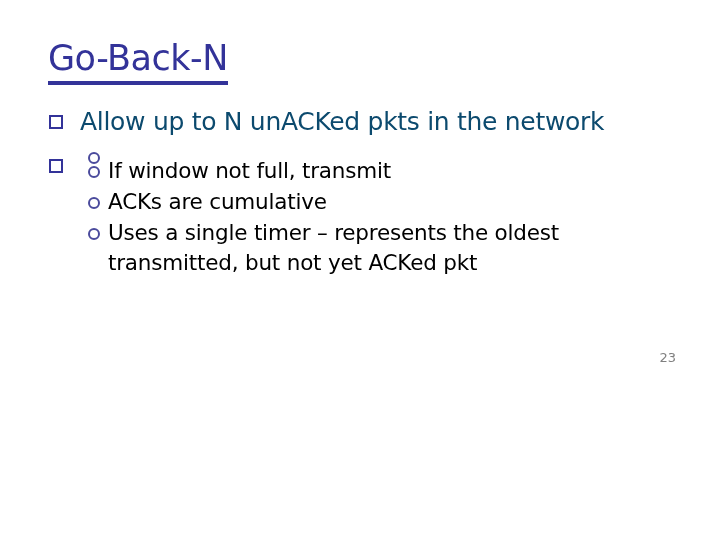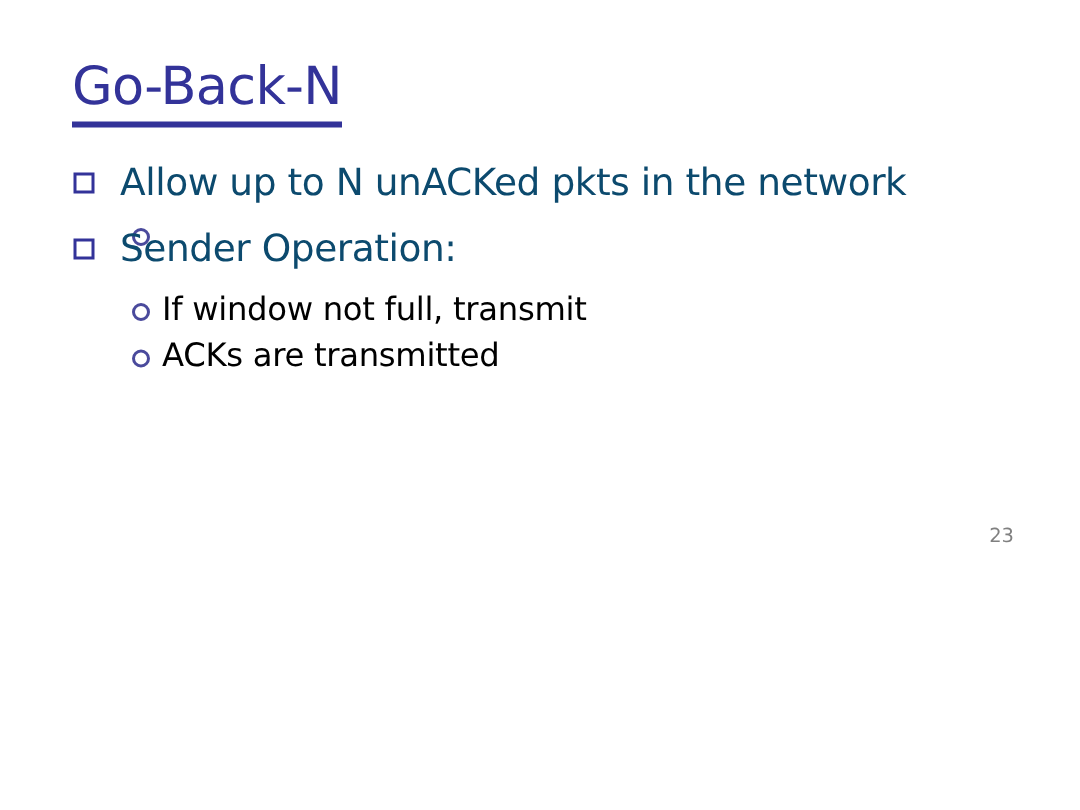--- a/index.html
+++ b/index.html
@@ -129,34 +129,37 @@
     </div>
 
     <div class="bullet lvl2">
       <span class="marker"></span>
     </div>
 
     <div class="gap-small"></div>
 
     <div class="bullet lvl1">
       <span class="marker"></span>
-      <span class="text">Sender Operation:</span>
     </div>
 
     <div class="gap-small"></div>
 
     <div class="bullet lvl2">
       <span class="marker"></span>
       <span class="text">If window not full, transmit</span>
     </div>
 
     <div class="bullet lvl2">
       <span class="marker"></span>
-      <span class="text">ACKs are transmitted</span>
+      <span class="text">ACKs are cumulative</span>
     </div>
 
 
+    <div class="bullet lvl2">
+      <span class="marker"></span>
+      <span class="text">Uses a single timer – represents the oldest transmitted, but not yet ACKed pkt</span>
+    </div>
 
   </div>
 
   <div class="page-number">23</div>
 
 </div>
 
 </body></html>

